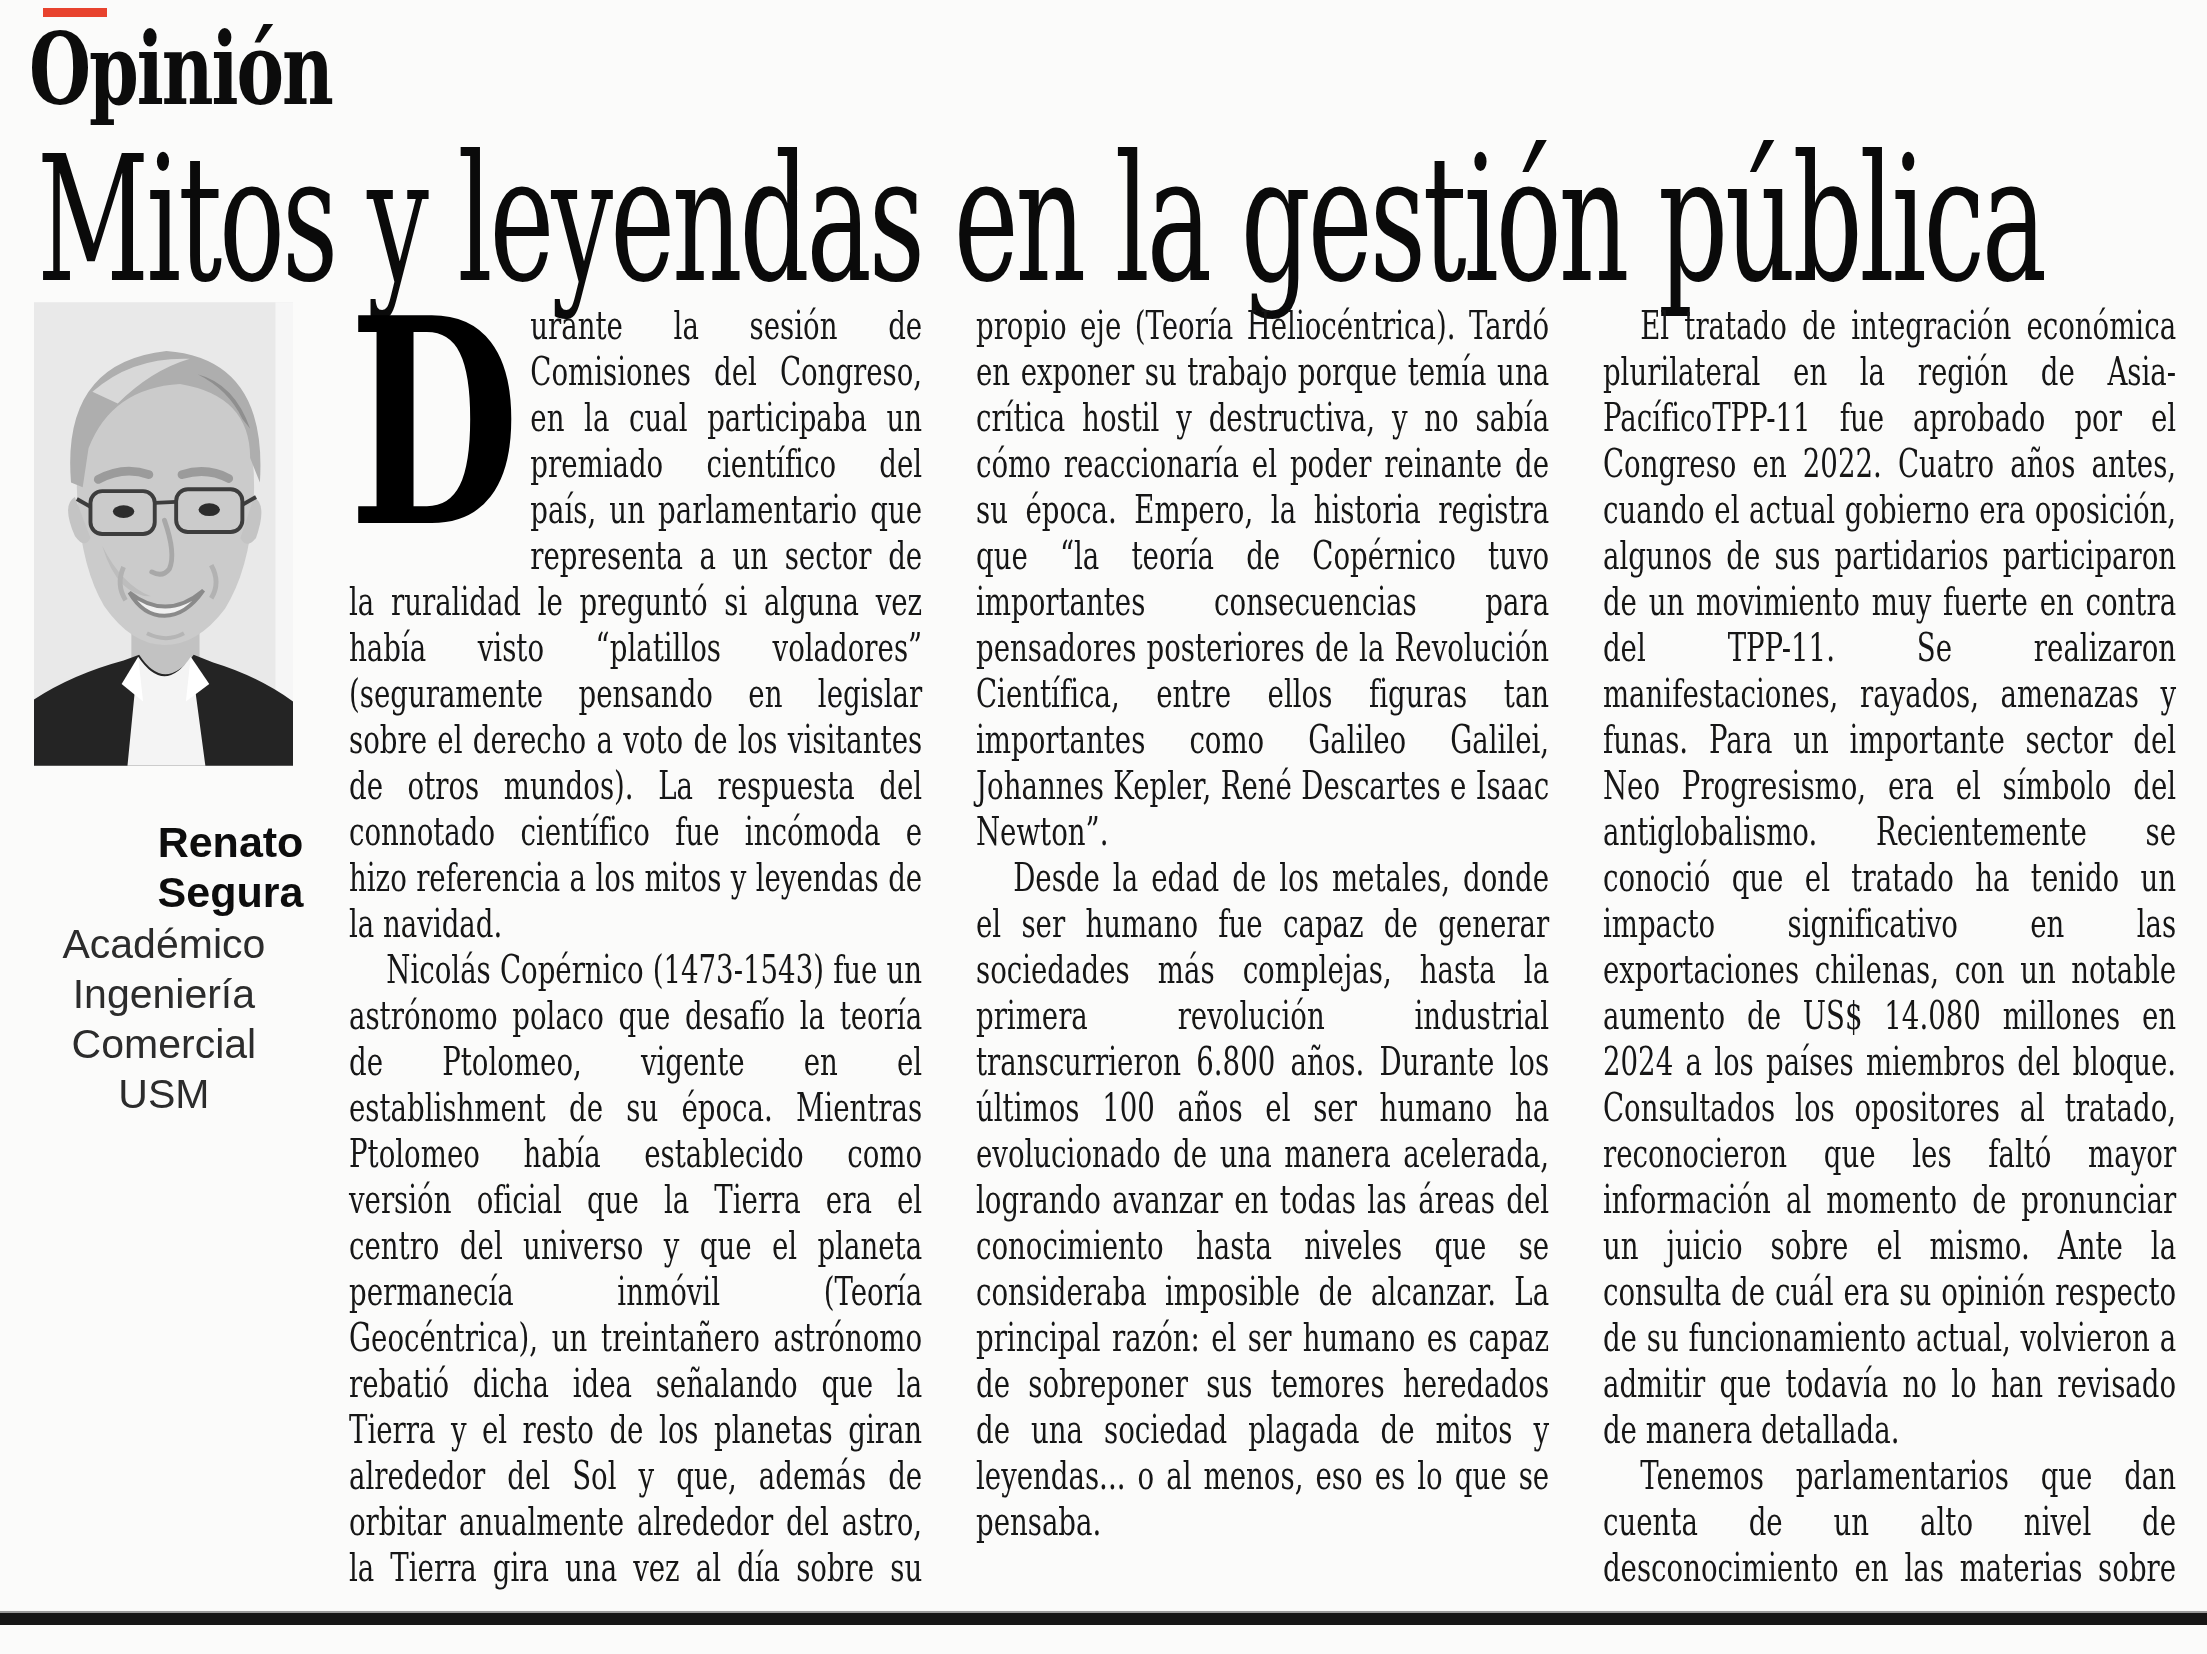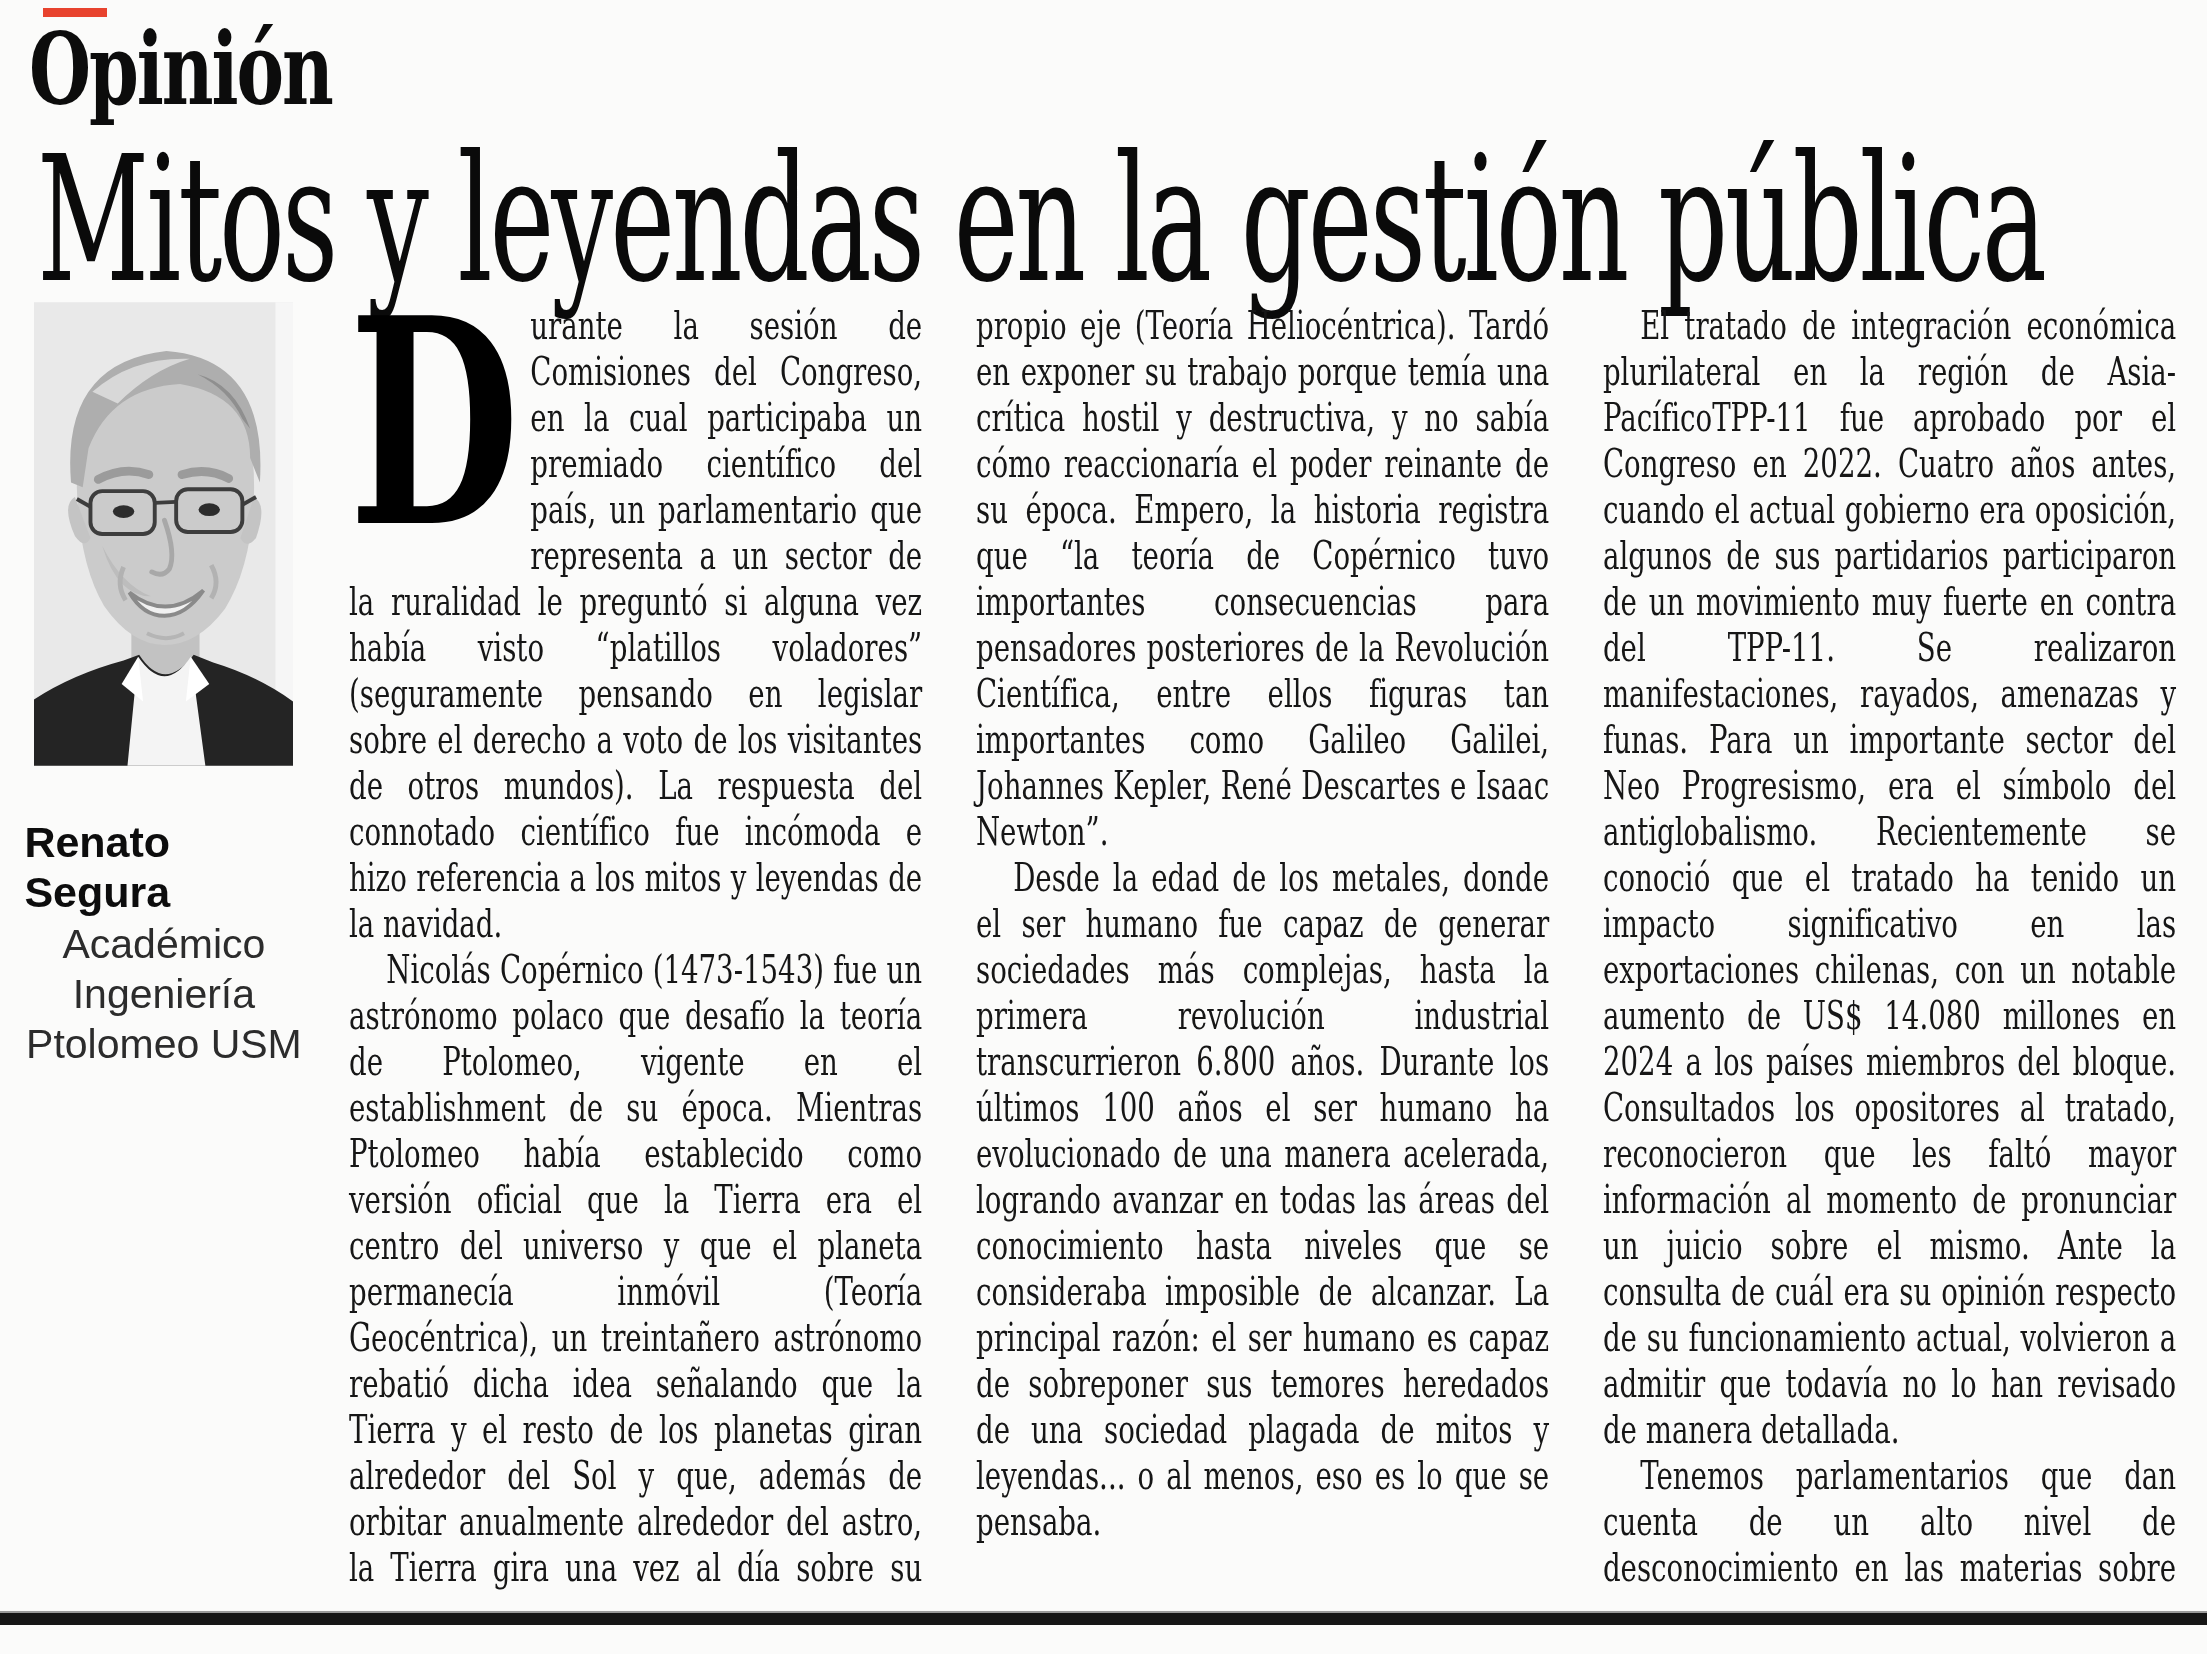--- a/index.html
+++ b/index.html
@@ -22,21 +22,21 @@
     position:absolute;left:37px;top:133px;
     font-family:"DejaVu Serif", serif;font-weight:normal;
     font-size:174px;line-height:1;letter-spacing:-4.9px;
     transform:scaleX(0.63);transform-origin:left top;white-space:nowrap;color:#0a0a0a;
   }
   
   .photo{position:absolute;left:34px;top:302px;width:259px;height:464px;display:block;}
   .byline-name{
     position:absolute;left:24.4px;top:817px;width:279px;
     font-family:"Liberation Sans", sans-serif;font-weight:bold;
-    font-size:43px;line-height:50px;text-align:left;color:#0d0d0d;
+    font-size:43px;line-height:50px;text-align:right;color:#0d0d0d;
   }
   .byline-role{
     position:absolute;left:24.4px;top:919px;width:279px;
     font-family:"Liberation Sans", sans-serif;font-weight:normal;
     font-size:41px;line-height:50px;text-align:center;color:#2c2c2c;
   }
   
   .columns{
     position:absolute;left:349px;top:302px;
     width:2648px;height:1309px;
@@ -109,21 +109,21 @@
 
   <path d="M92,272 q-8,18 2,34" stroke="#b2b2b2" stroke-width="5" fill="none"></path>
   <path d="M182,270 q10,18 0,34" stroke="#b2b2b2" stroke-width="5" fill="none"></path>
 
   <path d="M98,298 q38,30 76,-2 q-18,26 -40,26 q-22,0 -36,-24z" fill="#f1f1f1" stroke="#8a8a8a" stroke-width="4"></path>
 
   <path d="M116,340 q20,10 38,0" stroke="#b5b5b5" stroke-width="4" fill="none"></path>
 </svg>
 
 <div class="byline-name">Renato Segura</div>
-<div class="byline-role">Académico Ingeniería Ptolomeo USM</div>
+<div class="byline-role">Académico Ingeniería Comercial USM</div>
 
 <div class="columns">
   <p class="first"><span class="dropcap">D</span><span>urante la sesión de Comisiones del Congreso, en la cual participaba un premiado científico del país, un parlamentario que representa a un sector de la ruralidad le preguntó si alguna vez había visto “platillos voladores” (seguramente pensando en legislar sobre el derecho a voto de los visitantes de otros mundos). La respuesta del connotado científico fue incómoda e hizo referencia a los mitos y leyendas de la navidad.</span></p>
   <p>Nicolás Copérnico (1473-1543) fue un astrónomo polaco que desafío la teoría de Ptolomeo, vigente en el establishment de su época. Mientras Ptolomeo había establecido como versión oficial que la Tierra era el centro del universo y que el planeta permanecía inmóvil (Teoría Geocéntrica), un treintañero astrónomo rebatió dicha idea señalando que la Tierra y el resto de los planetas giran alrededor del Sol y que, además de orbitar anualmente alrededor del astro, la Tierra gira una vez al día sobre su propio eje (Teoría Heliocéntrica). Tardó en exponer su trabajo porque temía una crítica hostil y destructiva, y no sabía cómo reaccionaría el poder reinante de su época. Empero, la historia registra que “la teoría de Copérnico tuvo importantes consecuencias para pensadores posteriores de la Revolución Científica, entre ellos figuras tan importantes como Galileo Galilei, Johannes Kepler, René Descartes e Isaac Newton”.</p>
   <p>Desde la edad de los metales, donde el ser humano fue capaz de generar sociedades más complejas, hasta la primera revolución industrial transcurrieron 6.800 años. Durante los últimos 100 años el ser humano ha evolucionado de una manera acelerada, logrando avanzar en todas las áreas del conocimiento hasta niveles que se consideraba imposible de alcanzar. La principal razón: el ser humano es capaz de sobreponer sus temores heredados de una sociedad plagada de mitos y leyendas... o al menos, eso es lo que se pensaba.</p>
   <p>El tratado de integración económica plurilateral en la región de Asia-PacíficoTPP-11 fue aprobado por el Congreso en 2022. Cuatro años antes, cuando el actual gobierno era oposición, algunos de sus partidarios participaron de un movimiento muy fuerte en contra del TPP-11. Se realizaron manifestaciones, rayados, amenazas y funas. Para un importante sector del Neo Progresismo, era el símbolo del antiglobalismo. Recientemente se conoció que el tratado ha tenido un impacto significativo en las exportaciones chilenas, con un notable aumento de US$ 14.080 millones en 2024 a los países miembros del bloque. Consultados los opositores al tratado, reconocieron que les faltó mayor información al momento de pronunciar un juicio sobre el mismo. Ante la consulta de cuál era su opinión respecto de su funcionamiento actual, volvieron a admitir que todavía no lo han revisado de manera detallada.</p>
   <p>Tenemos parlamentarios que dan cuenta de un alto nivel de desconocimiento en las materias sobre las que les corresponde legislar. En este ambiente, se puede inferir que el fenómeno de los mitos y leyendas en el quehacer público sigue tan vigente como hace 5 mil años. Curiosa conclusión para una era cuya característica es el fácil acceso a la información. En esta realidad, la de los mitos y las leyendas, se puede encontrar la razón del subdesarrollo de varias economías del planeta, entre las cuales se cuenta Chile. Ante la falta de mecanismos para supervisar y coaccionar el precario nivel de conocimiento de los principales agentes de la gestión pública, es necesario confrontar con argumentos sencillos y poderosos los mitos y leyendas que existen en la sociedad.</p>
 </div>
 
 <div class="bottom-rule"></div>

